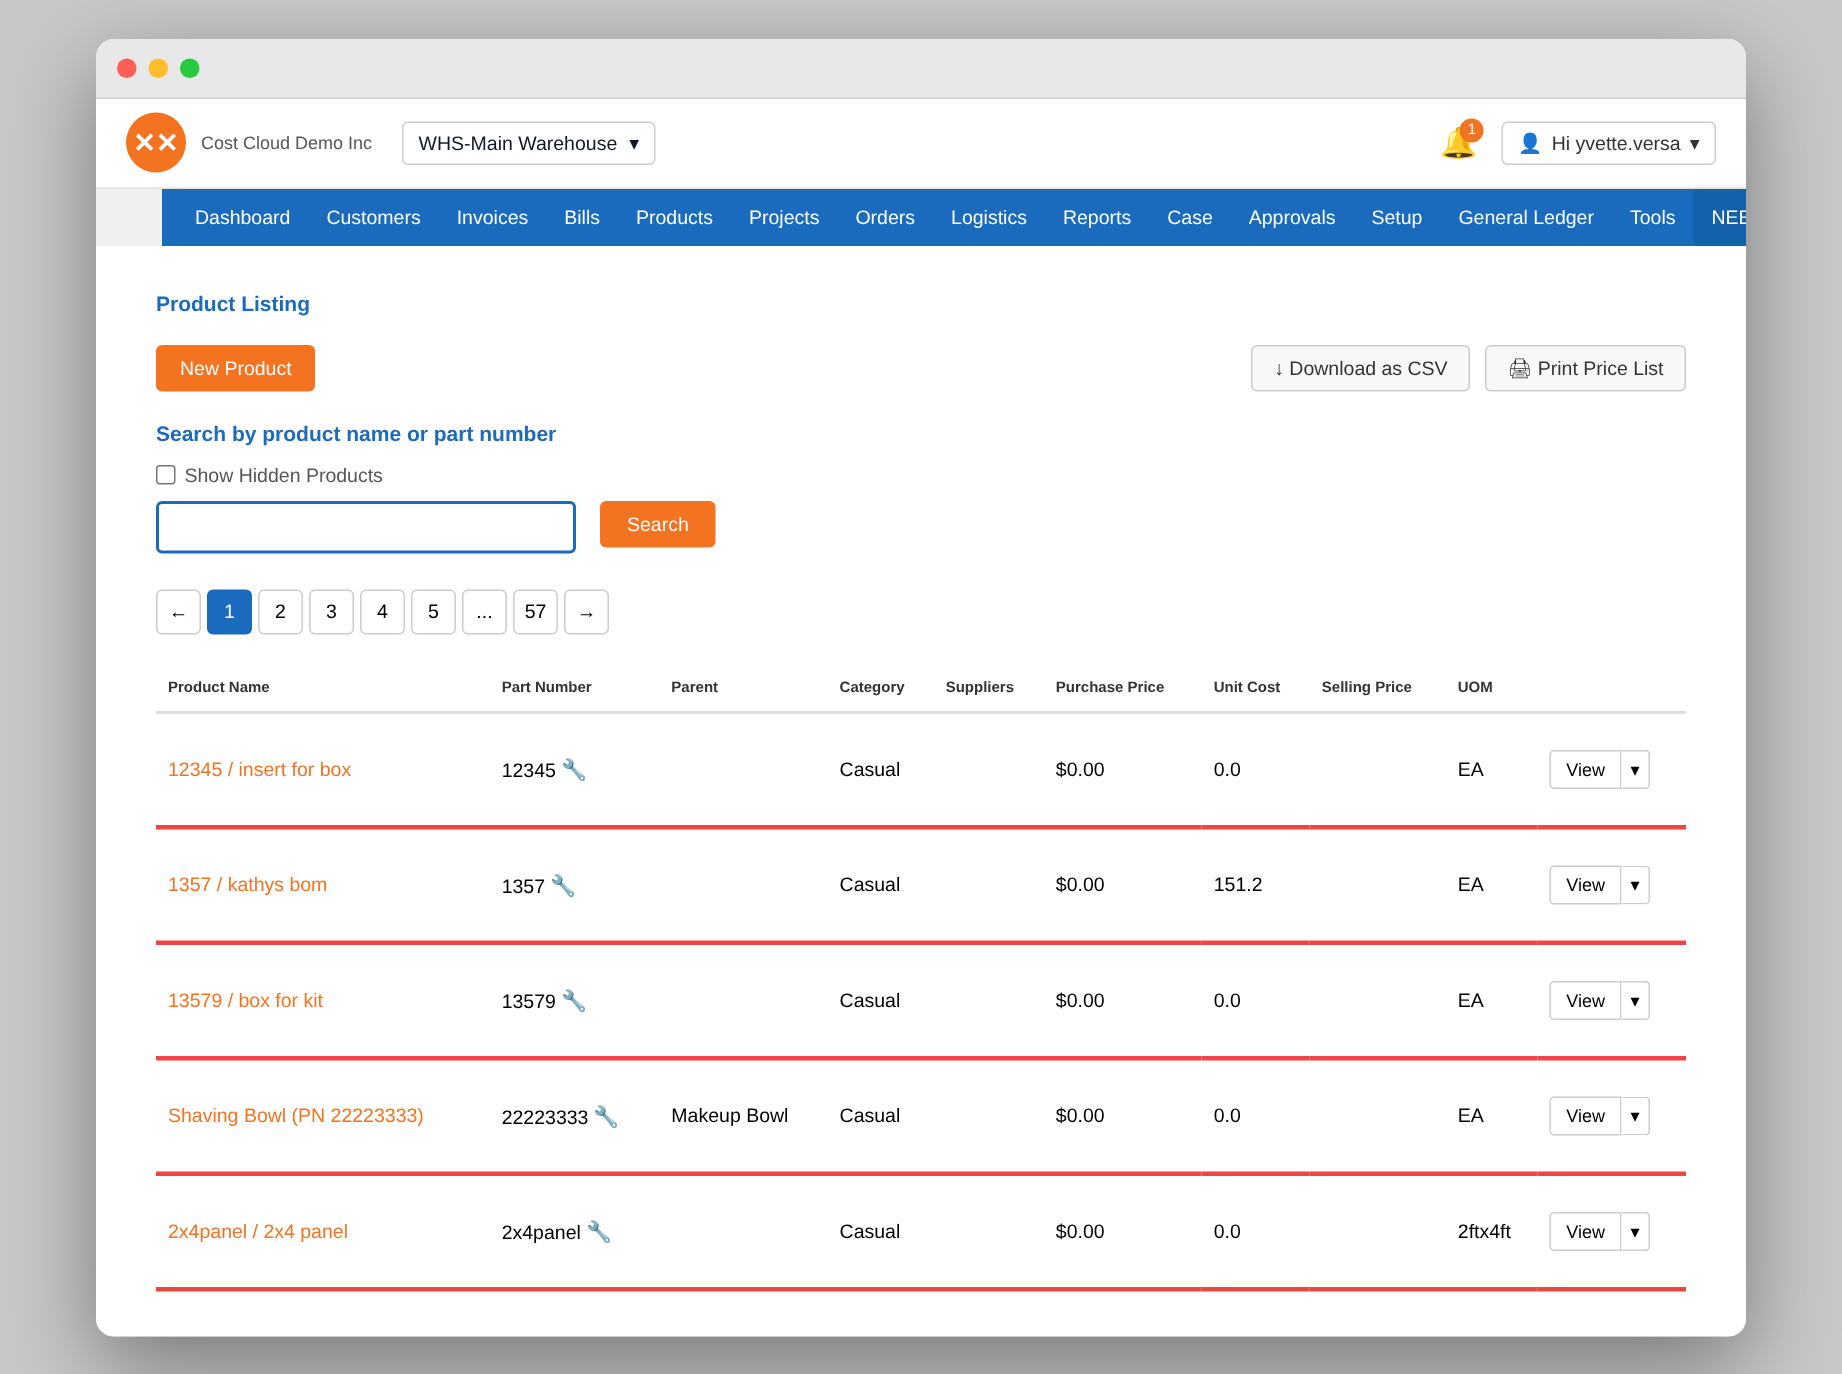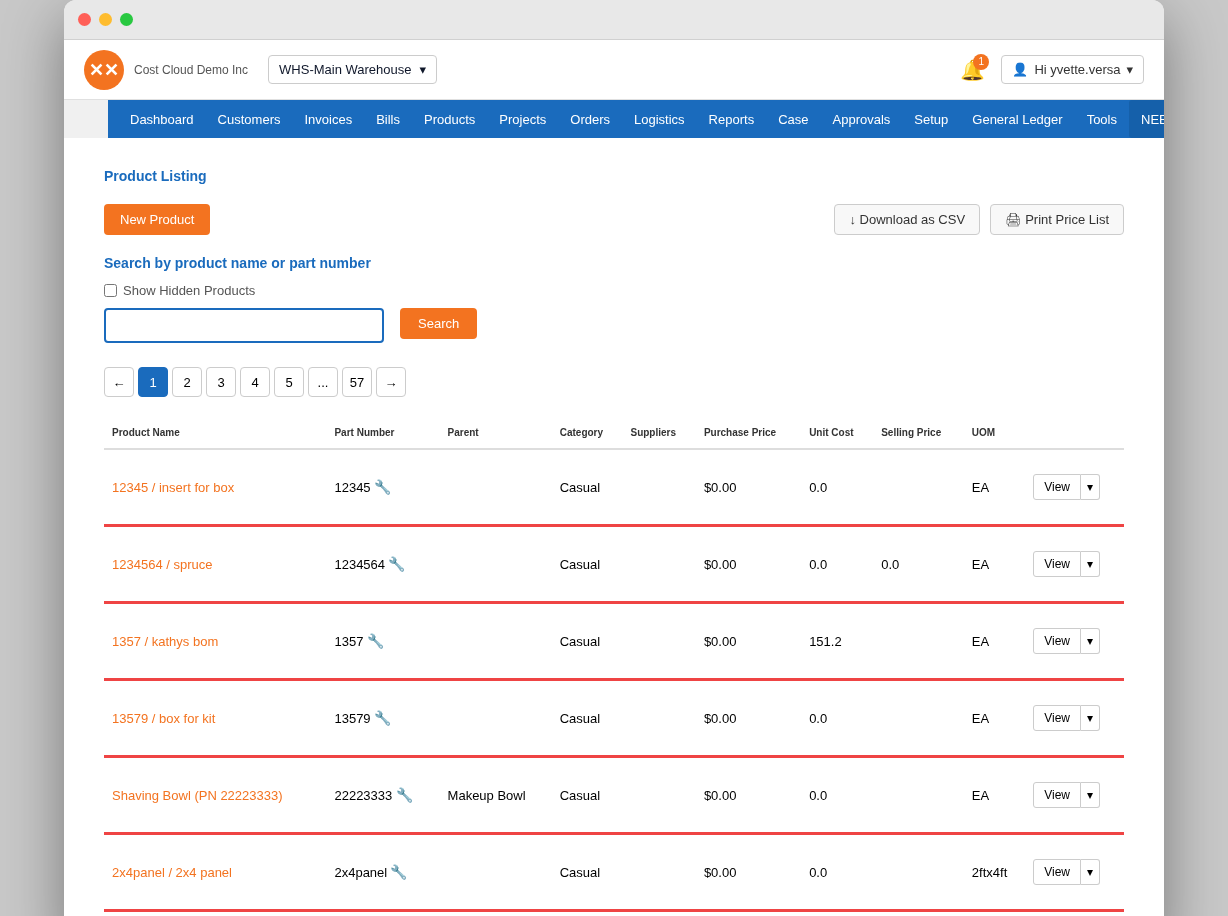--- a/index.html
+++ b/index.html
@@ -420,39 +420,20 @@
     <td>EA</td>
     <td>
       <div class="view-btn-wrap">
         <button class="btn-view">View</button>
         <button class="btn-view-arrow">▾</button>
       </div>
     </td>
   </tr>
           <tr>
     <td>
-      <a class="product-link">1234564 / spruce</a>
-    </td>
-    <td>1234564 <span class="emoji-icon">🔧</span></td>
-    <td></td>
-    <td>Casual</td>
-    <td></td>
-    <td>$0.00</td>
-    <td>0.0</td>
-    <td>0.0</td>
-    <td>EA</td>
-    <td>
-      <div class="view-btn-wrap">
-        <button class="btn-view">View</button>
-        <button class="btn-view-arrow">▾</button>
-      </div>
-    </td>
-  </tr>
-          <tr>
-    <td>
       <a class="product-link">1357 / kathys bom</a>
     </td>
     <td>1357 <span class="emoji-icon">🔧</span></td>
     <td></td>
     <td>Casual</td>
     <td></td>
     <td>$0.00</td>
     <td>151.2</td>
     <td></td>
     <td>EA</td>

